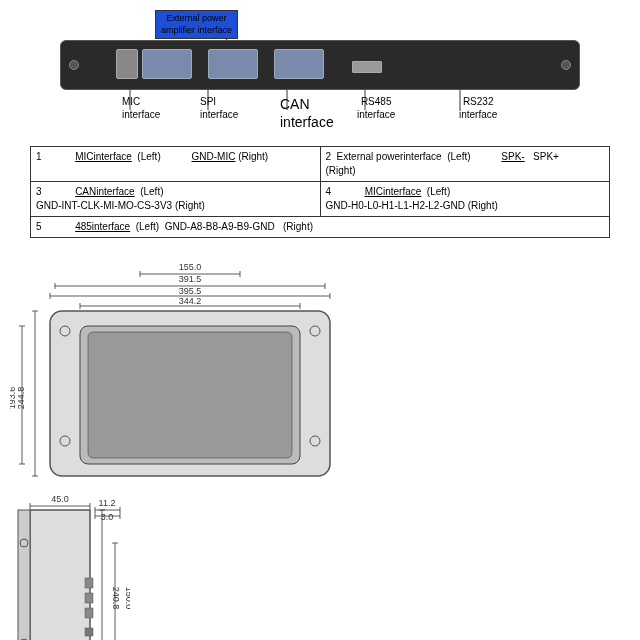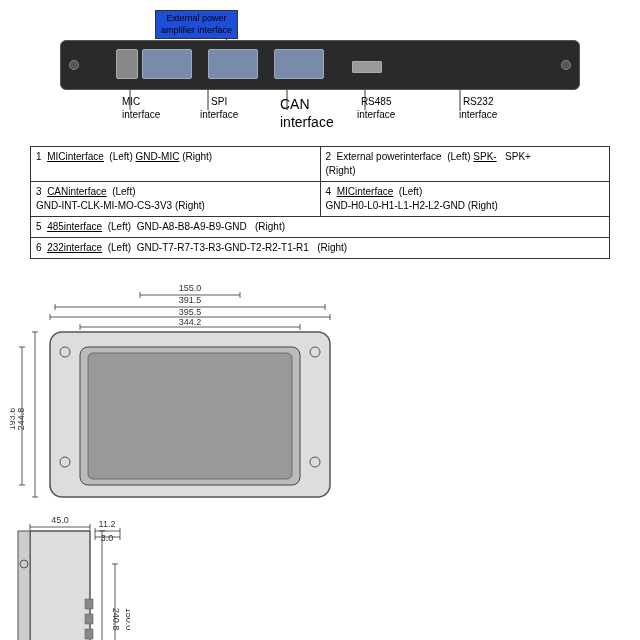--- a/index.html
+++ b/index.html
@@ -43,21 +43,21 @@
       border-collapse: collapse;
       margin: 0 auto 10px auto;
       font-size: 10px;
     }
     .spec-table td {
       border: 1px solid #333;
       padding: 3px 5px;
       vertical-align: top;
       line-height: 1.4;
     }
-    .underline { text-decoration: underline; }
+    .underline { text-decoration: underline; margin-left: 28px; }
   </style>
 </head>
 <body>
 
 <div class="page">
 
   <div class="device-section">
 
     <div style="position:relative; width:580px; height:130px;">
 
@@ -101,21 +101,21 @@
           <div style="width:50px; height:30px; background:#7a8aaa; border:1px solid #9aaabb; border-radius:2px;"></div>
 
           <div style="width:20px;"></div>
 
           <div style="width:30px; height:12px; background:#999; border:1px solid #aaa; border-radius:1px; margin-top:5px;"></div>
         </div>
       </div>
 
       <div style="position:absolute; top:85px; left:30px; width:520px;">
         <span style="position:absolute; left:62px; text-align:left; font-size:10px; line-height:1.3;">MIC<br>interface</span>
-        <span style="position:absolute; left:140px; text-align:center; font-size:10px; line-height:1.3;">SPI<br>interface</span>
+        <span style="position:absolute; left:140px; font-size:10px; line-height:1.3;">SPI<br>interface</span>
         <span style="position:absolute; left:220px; text-align:left; font-size:14px; line-height:1.3;">CAN<br>interface</span>
         <span style="position:absolute; left:297px; text-align:center; font-size:10px; line-height:1.3;">RS485<br>interface</span>
         <span style="position:absolute; left:399px; text-align:center; font-size:10px; line-height:1.3;">RS232<br>interface</span>
       </div>
     </div>
 
   </div>
 
   <div style="display:flex; justify-content:center;">
     <table class="spec-table">
@@ -136,25 +136,20 @@
         <td>
           4&nbsp;&nbsp;<span class="underline">MICinterface</span>&nbsp;&nbsp;(Left)<br>
           GND-H0-L0-H1-L1-H2-L2-GND (Right)
         </td>
       </tr>
       <tr>
         <td colspan="2">
           5&nbsp;&nbsp;<span class="underline">485interface</span>&nbsp;&nbsp;(Left)&nbsp;&nbsp;GND-A8-B8-A9-B9-GND&nbsp;&nbsp;&nbsp;(Right)
         </td>
       </tr>
-      <tr>
-        <td colspan="2">
-          6&nbsp;&nbsp;<span class="underline">232interface</span>&nbsp;&nbsp;(Left)&nbsp;&nbsp;GND-T7-R7-T3-R3-GND-T2-R2-T1-R1&nbsp;&nbsp;&nbsp;(Right)
-        </td>
-      </tr>
     </tbody>
       </table>
   </div>
 
   <div style="display:flex; justify-content:center; gap:2px; margin-top:8px;flex-direction:column;">
 
     <svg width="360" height="230">
 
       <line x1="130" y1="18" x2="230" y2="18" stroke="#333" stroke-width="0.8"></line>
       <line x1="130" y1="15" x2="130" y2="21" stroke="#333" stroke-width="0.8"></line>

